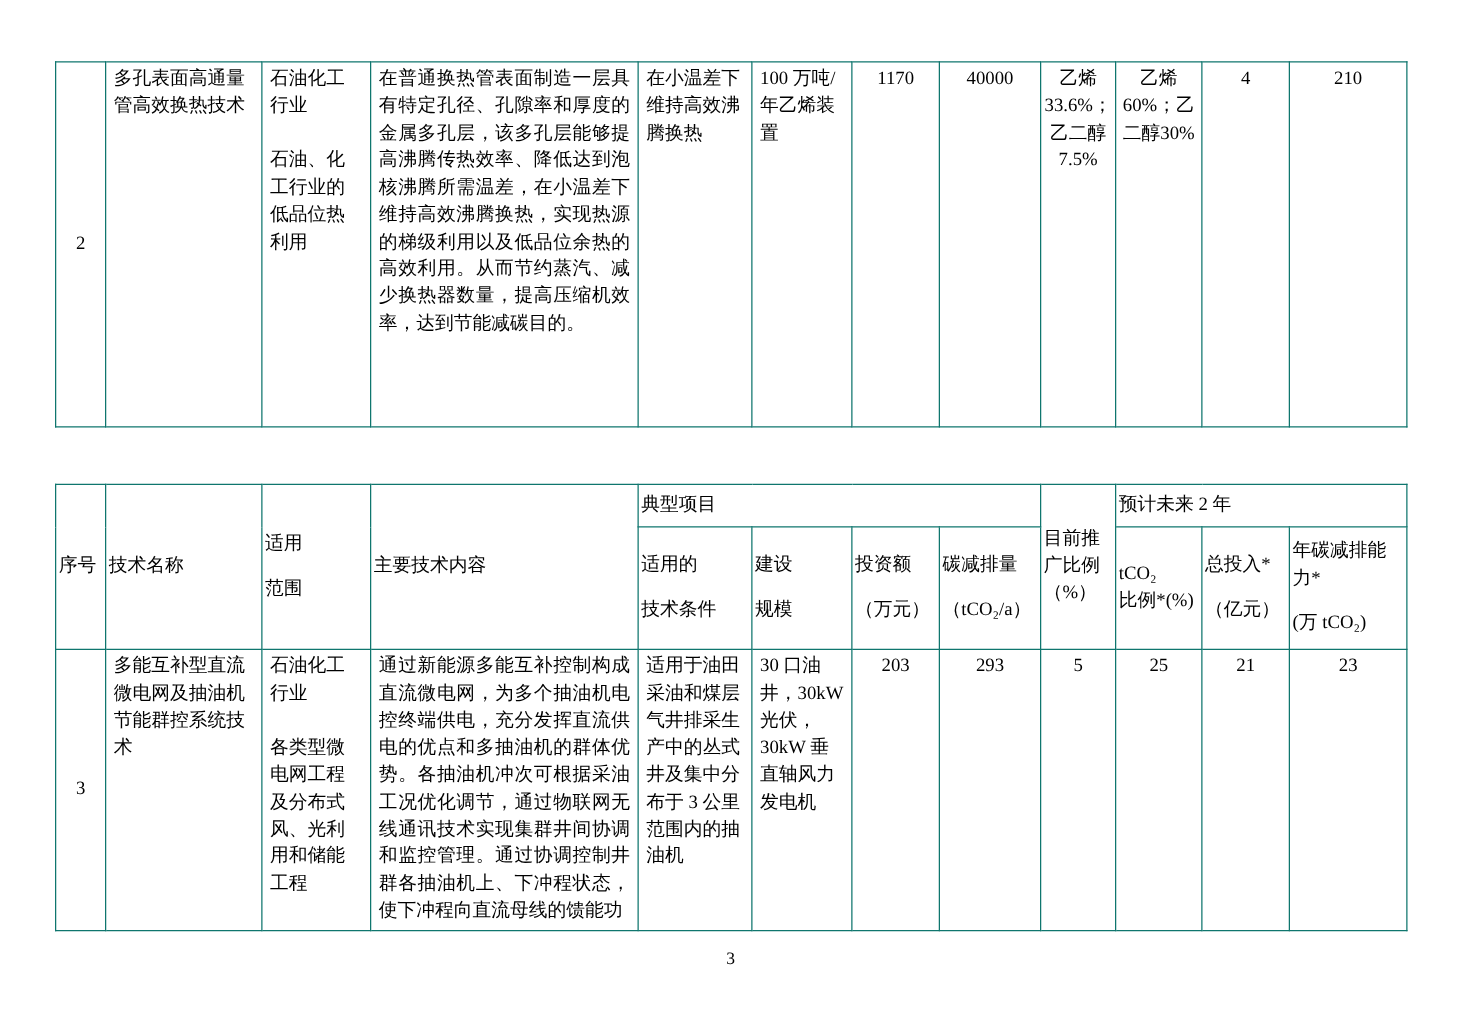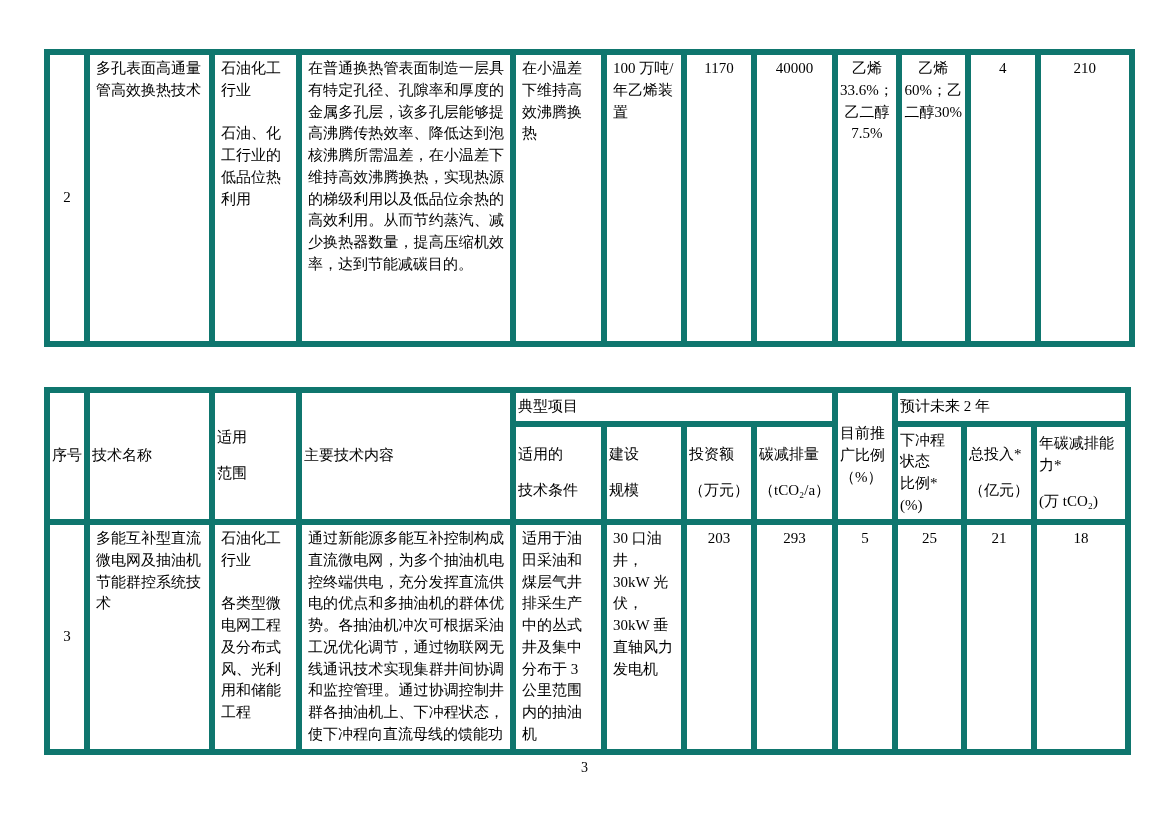--- a/index.html
+++ b/index.html
@@ -13,21 +13,21 @@
   }
   table.tbl{
     position:absolute;
     left:44px;
     border-collapse:collapse;
     table-layout:fixed;
   }
   .t1{top:49px;}
   .t2{top:387px;}
   .tbl td{
-    border:6px solid #0f766e;
+    border:1px solid #0f766e;
     font-size:15px;
     line-height:1.45;
     vertical-align:top;
     padding:3px 6px;
     overflow:hidden;
     word-break:normal;
   }
   td.seq{text-align:center;vertical-align:middle;padding:0 2px;}
   td.num{text-align:center;padding:3px 2px;}
   td.ctr{text-align:center;padding:3px 2px;}
@@ -123,21 +123,21 @@
         <div class="gap">规模</div>
       </td>
       <td class="hc">
         <div>投资额</div>
         <div class="gap">（万元）</div>
       </td>
       <td class="hc">
         <div>碳减排量</div>
         <div class="gap">（tCO₂/a）</div>
       </td>
-      <td class="hc preline">下冲程状态
+      <td class="hc preline">tCO₂
 比例*(%)</td>
       <td class="hc">
         <div>总投入*</div>
         <div class="gap">（亿元）</div>
       </td>
       <td class="hc">
         <div>年碳减排能力*</div>
         <div class="gap">(万 tCO₂)</div>
       </td>
     </tr>
@@ -148,20 +148,20 @@
 
 各类型微电网工程及分布式风、光利用和储能工程</td>
       <td class="just">通过新能源多能互补控制构成直流微电网，为多个抽油机电控终端供电，充分发挥直流供电的优点和多抽油机的群体优势。各抽油机冲次可根据采油工况优化调节，通过物联网无线通讯技术实现集群井间协调和监控管理。通过协调控制井群各抽油机上、下冲程状态，使下冲程向直流母线的馈能功</td>
       <td>适用于油田采油和煤层气井排采生产中的丛式井及集中分布于 3 公里范围内的抽油机</td>
       <td>30 口油井，30kW 光伏，30kW 垂直轴风力发电机</td>
       <td class="num">203</td>
       <td class="num">293</td>
       <td class="num">5</td>
       <td class="num">25</td>
       <td class="num">21</td>
-      <td class="num">18</td>
+      <td class="num">23</td>
     </tr>
   </tbody>
     </table>
 
   <div class="pagenum">3</div>
 
 </div>
 
 </body></html>

